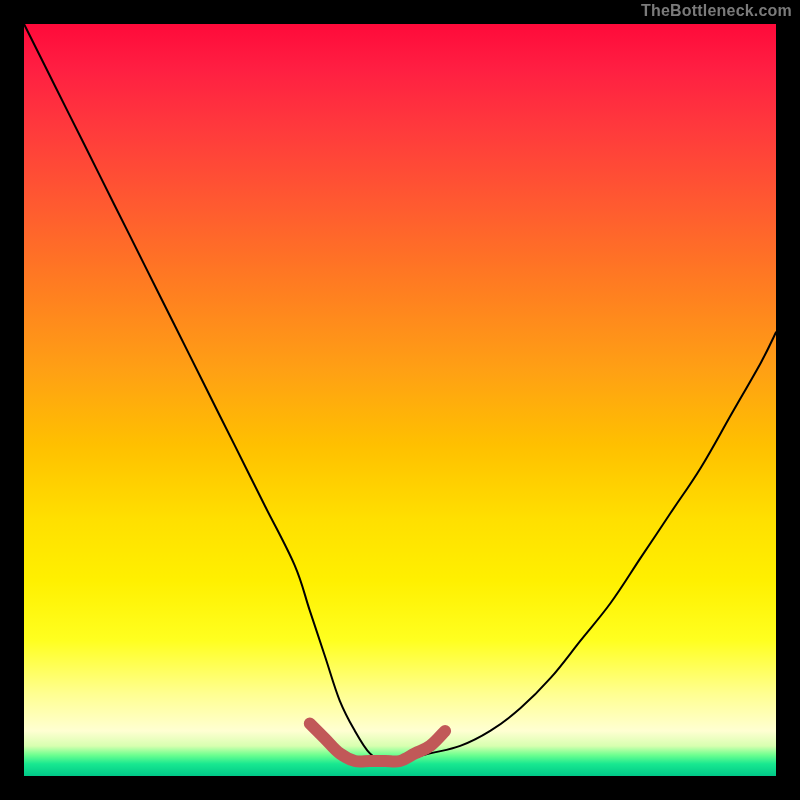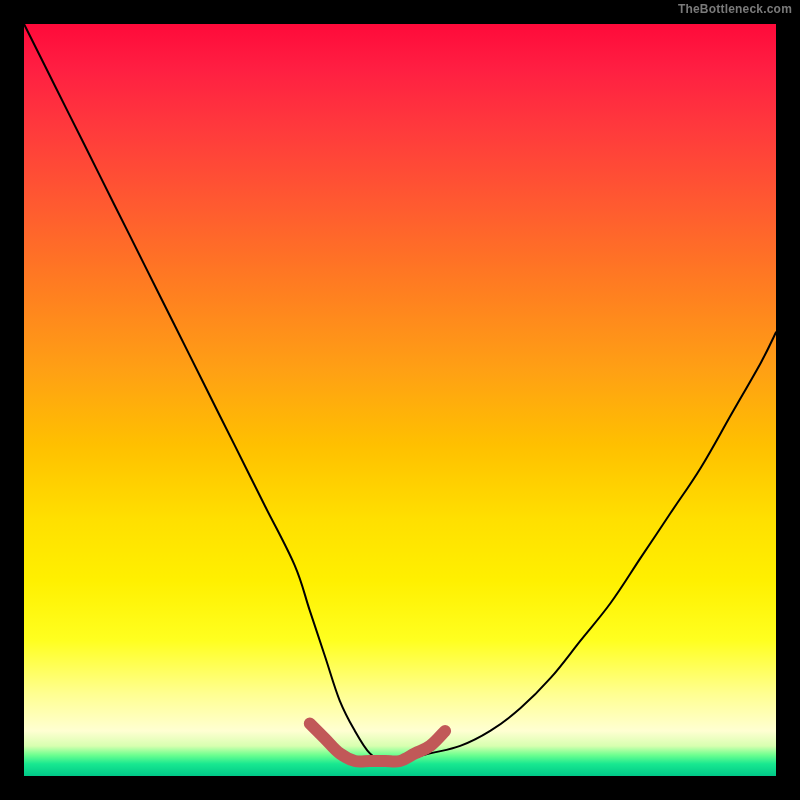--- a/index.html
+++ b/index.html
@@ -41,21 +41,21 @@
       #6eff90 97.2%,
       #18e890 98.4%,
       #00c888 100%
     );
   }
   .watermark {
     position: absolute;
     top: 2px;
     right: 8px;
     color: #7a7a7a;
-    font-size: 12px;
+    font-size: 16px;
     font-weight: 600;
     letter-spacing: 0.2px;
     user-select: none;
   }
   svg.curves {
     position: absolute;
     left: 0;
     top: 0;
     width: 752px;
     height: 752px;

